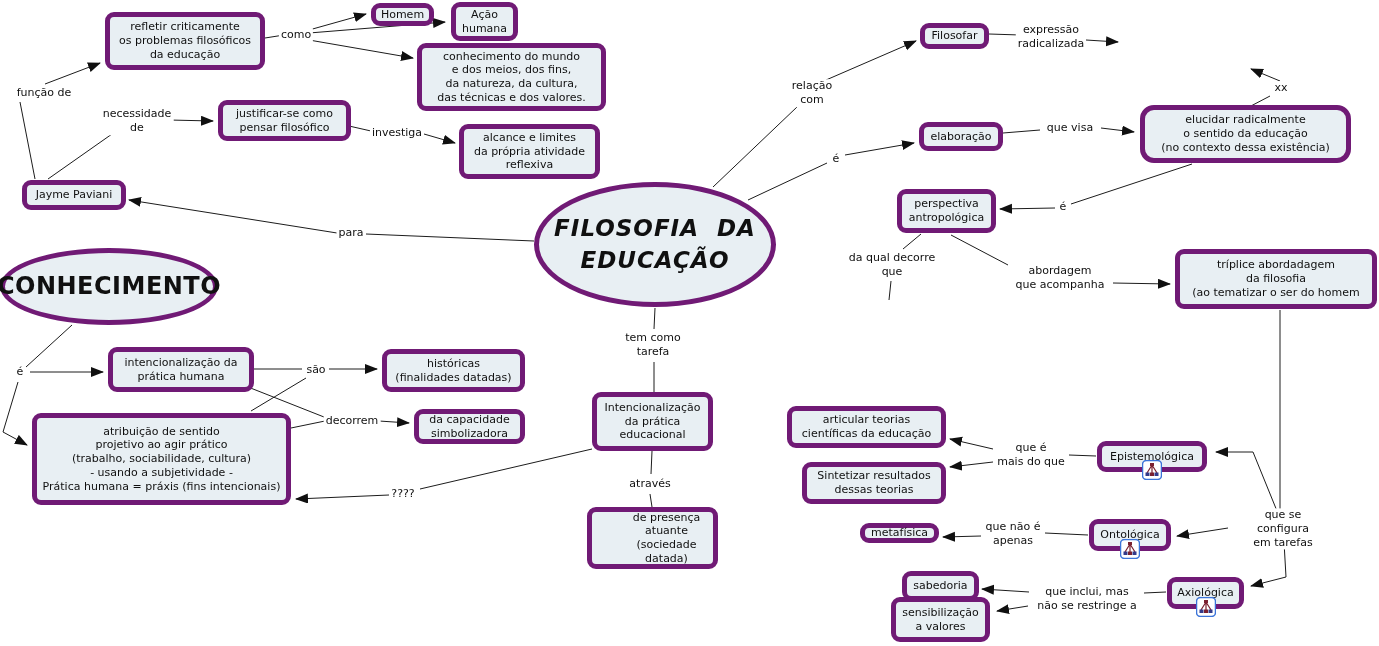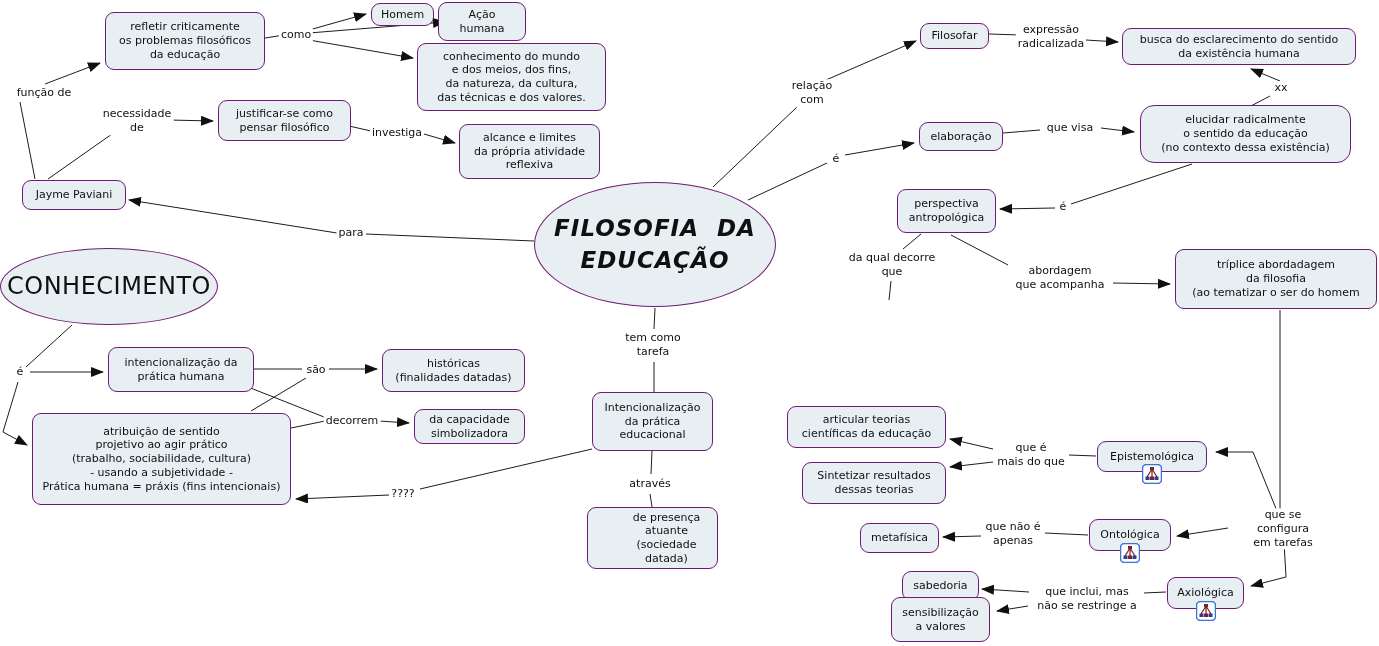--- a/index.html
+++ b/index.html
@@ -3,26 +3,26 @@
 <meta charset="utf-8">
 <style>
   html,body{margin:0;padding:0;background:#ffffff;}
   #canvas{
     position:relative;width:1379px;height:646px;overflow:hidden;
     font-family:"DejaVu Sans","Liberation Sans",sans-serif;color:#101010;background:#ffffff;
   }
   #wires{position:absolute;left:0;top:0;width:1379px;height:646px;}
   .node{
     position:absolute;box-sizing:border-box;
-    background:#e8eff3;border:1px solid #701a75;border-radius:9px;
+    background:#e8eff3;border:5px solid #701a75;border-radius:9px;
     display:flex;align-items:center;justify-content:center;
     text-align:center;white-space:pre-wrap;
     font-size:11px;line-height:1.25;padding:2px 3px;
   }
-  .ellipse{border-radius:50%;}
+  .ellipse{border-radius:50%;font-weight:bold;}
   .big-title{font-size:23px;font-weight:bold;font-style:italic;letter-spacing:1px;line-height:1.35;}
   .big-title2{font-size:24px;letter-spacing:.5px;line-height:1.1;}
   .lbl{
     position:absolute;transform:translate(-50%,-50%);
     background:#ffffff;padding:0 2px;text-align:center;white-space:pre-wrap;
     font-size:11px;line-height:1.25;
   }
   .res-icon{position:absolute;left:50%;bottom:-13px;transform:translateX(-50%);width:20px;height:20px;}
 </style>
 </head>
@@ -98,21 +98,21 @@
       <line x1="248" y1="387" x2="324" y2="417"></line>
       <line x1="291" y1="428" x2="325" y2="421"></line>
       <line x1="379" y1="421" x2="409" y2="423" marker-end="url(#arr)"></line>
     </g>
   </svg>
 
   <div class="node" style="left:105px;top:12px;width:160px;height:58px;">refletir criticamente
 os problemas filosóficos
 da educação</div>
   <div class="node" style="left:371px;top:3px;width:63px;height:23px;">Homem</div>
-  <div class="node" style="left:438px;top:2px;width:88px;height:39px;">Ação
+  <div class="node" style="left:451px;top:2px;width:67px;height:39px;">Ação
 humana</div>
   <div class="node" style="left:417px;top:43px;width:189px;height:68px;">conhecimento do mundo
 e dos meios, dos fins,
 da natureza, da cultura,
 das técnicas e dos valores.</div>
   <div class="node" style="left:218px;top:100px;width:133px;height:41px;">justificar-se como
 pensar filosófico</div>
   <div class="node" style="left:459px;top:124px;width:141px;height:55px;">alcance e limites
 da própria atividade
 reflexiva</div>
@@ -131,22 +131,20 @@
 (trabalho, sociabilidade, cultura)
 - usando a subjetividade -
 Prática humana = práxis (fins intencionais)</div>
   <div class="node" style="left:592px;top:392px;width:121px;height:59px;">Intencionalização
 da prática
 educacional</div>
   <div class="node" style="left:587px;top:507px;width:131px;height:62px;padding-left:31px;">de presença
 atuante
 (sociedade datada)</div>
   <div class="node" style="left:920px;top:23px;width:69px;height:26px;">Filosofar</div>
-  <div class="node" style="left:1122px;top:28px;width:234px;height:37px;">busca do esclarecimento do sentido
-da existência humana</div>
   <div class="node" style="left:1140px;top:105px;width:211px;height:58px;border-radius:14px;">elucidar radicalmente
 o sentido da educação
 (no contexto dessa existência)</div>
   <div class="node" style="left:919px;top:122px;width:84px;height:29px;">elaboração</div>
   <div class="node" style="left:897px;top:189px;width:99px;height:44px;">perspectiva
 antropológica</div>
   <div class="node" style="left:1175px;top:249px;width:202px;height:60px;">tríplice abordadagem
 da filosofia
 (ao tematizar o ser do homem</div>
   <div class="node" style="left:787px;top:406px;width:159px;height:42px;">articular teorias
@@ -159,21 +157,21 @@
     <svg class="res-icon" viewBox="0 0 20 20">
       <rect x="0.5" y="0.5" width="19" height="19" rx="4" fill="#ffffff" stroke="#3b74d9" stroke-width="1.5"></rect>
       <path d="M10 5 L5 13 M10 5 L15 13 M10 5 L10 13" stroke="#7a2030" stroke-width="1.2" fill="none"></path>
       <rect x="8" y="3" width="4" height="3" fill="#7a2030"></rect>
       <rect x="3.5" y="12.5" width="4" height="3.5" fill="#333a8a"></rect>
       <rect x="8" y="12.5" width="4" height="3.5" fill="#7a2030"></rect>
       <rect x="12.5" y="12.5" width="4" height="3.5" fill="#333a8a"></rect>
     </svg>
   </div>
 
-  <div class="node" style="left:860px;top:523px;width:79px;height:30px;">metafísica</div>
+  <div class="node" style="left:860px;top:523px;width:79px;height:20px;">metafísica</div>
 
   <div class="node" style="left:1089px;top:519px;width:82px;height:32px;">
     <span>Ontológica</span>
     <svg class="res-icon" viewBox="0 0 20 20">
       <rect x="0.5" y="0.5" width="19" height="19" rx="4" fill="#ffffff" stroke="#3b74d9" stroke-width="1.5"></rect>
       <path d="M10 5 L5 13 M10 5 L15 13 M10 5 L10 13" stroke="#7a2030" stroke-width="1.2" fill="none"></path>
       <rect x="8" y="3" width="4" height="3" fill="#7a2030"></rect>
       <rect x="3.5" y="12.5" width="4" height="3.5" fill="#333a8a"></rect>
       <rect x="8" y="12.5" width="4" height="3.5" fill="#7a2030"></rect>
       <rect x="12.5" y="12.5" width="4" height="3.5" fill="#333a8a"></rect>

